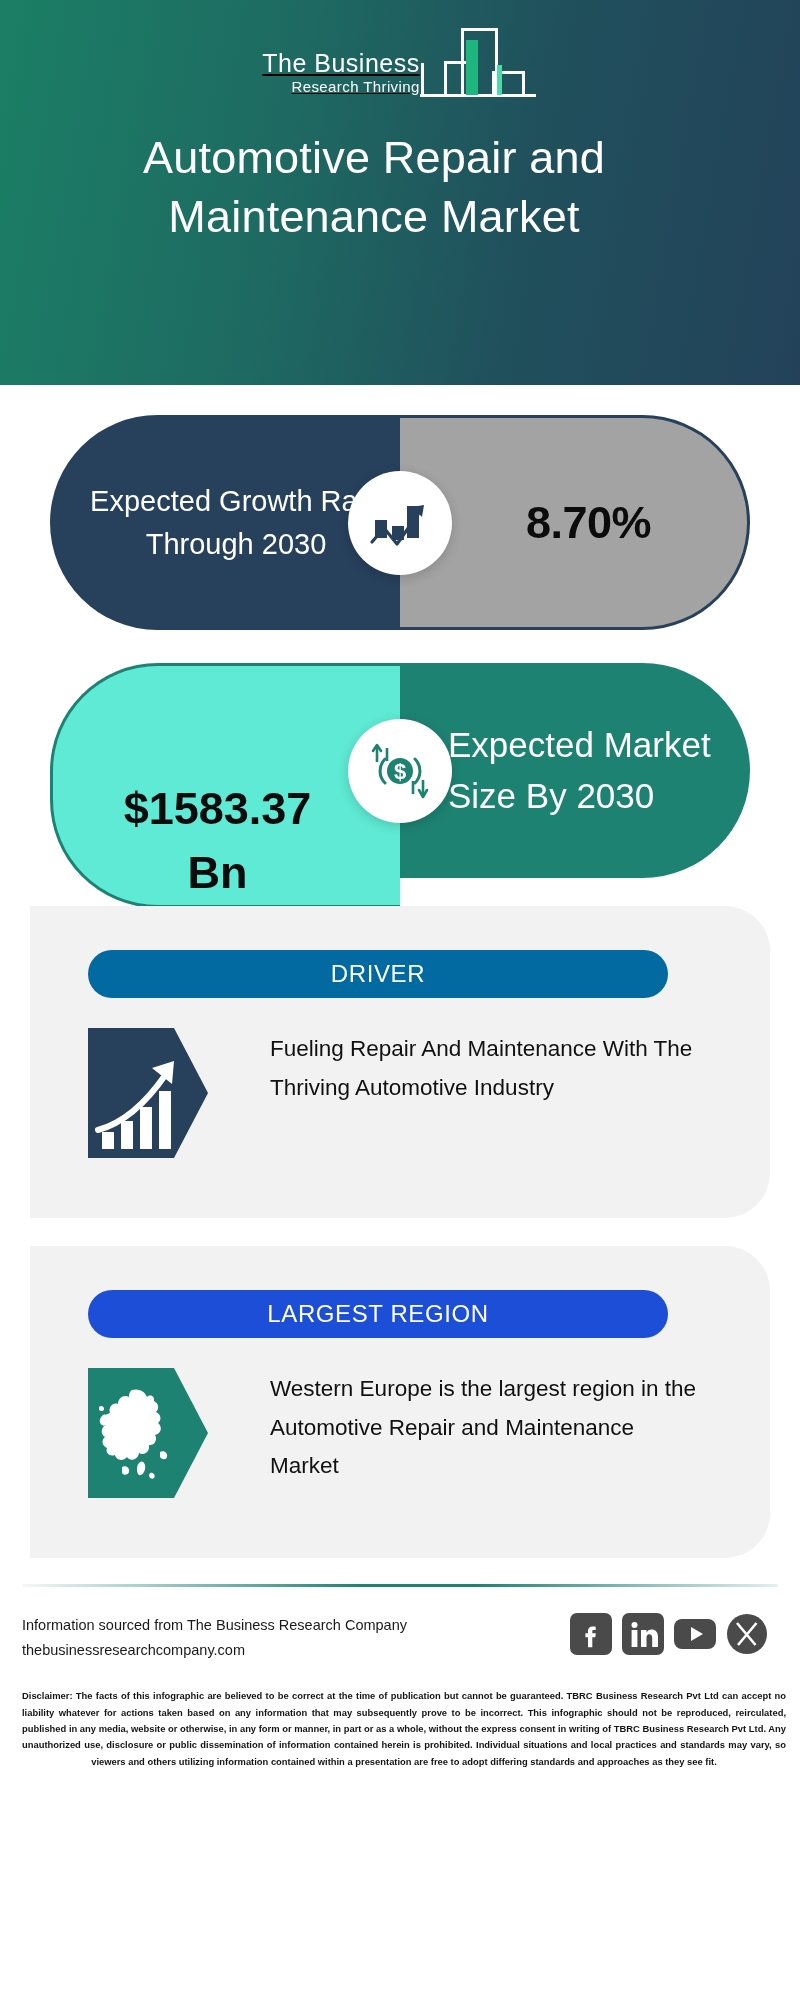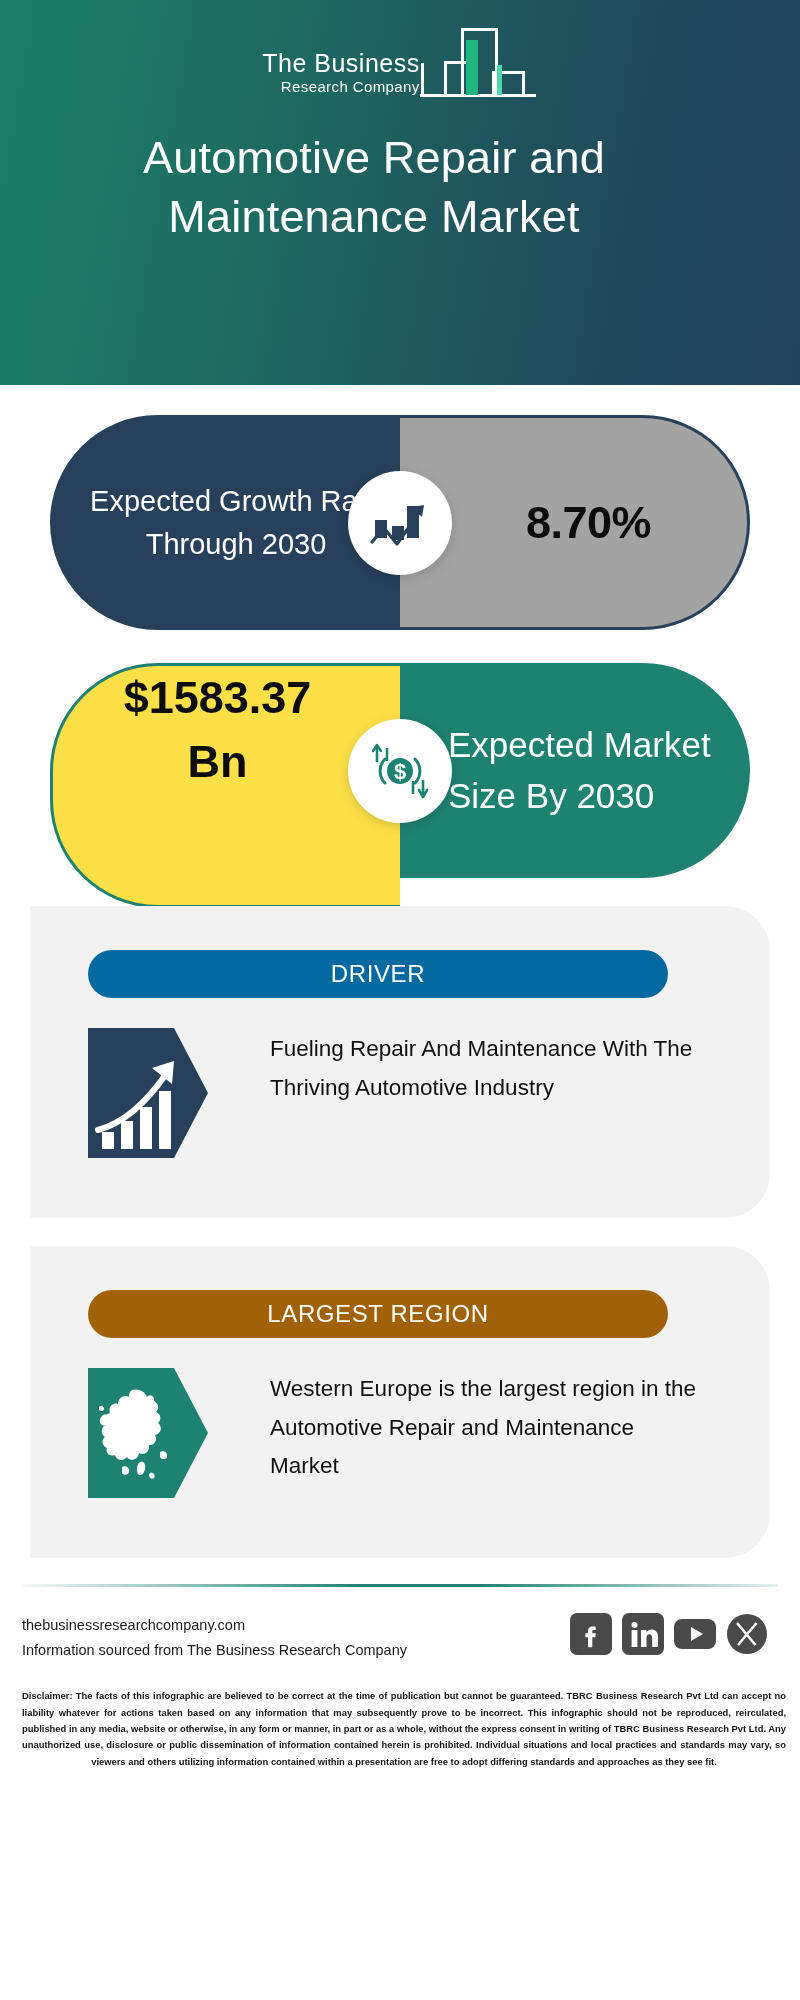--- a/index.html
+++ b/index.html
@@ -23,21 +23,21 @@
   }
   .logo-wrap {
     position: absolute;
     top: 20px;
     left: 0;
     width: 800px;
     display: flex;
     justify-content: center;
     align-items: flex-end;
   }
-  .logo-inner { display: flex; align-items: flex-end; }
+  .logo-inner { display: flex; align-items: flex-end; text-decoration: underline; }
   .logo-text {
     display: flex;
     flex-direction: column;
     align-items: flex-end;
     color: #ffffff;
     padding-bottom: 8px;
   }
   .logo-line1 {
     font-size: 25px;
     letter-spacing: 0.5px;
@@ -112,26 +112,26 @@
     font-weight: bold;
     color: #0c0c0c;
     letter-spacing: -0.5px;
     padding-left: 30px;
   }
 
   
   .panel-outline-left {
     width: 350px;
     height: 245px;
-    background: #fde047;
+    background: #5eead4;
     border: 3px solid #1e8272;
     border-right: none;
     border-radius: 108px 0 0 108px;
     display: flex;
-    align-items: flex-start;
+    align-items: flex-end;
     justify-content: center;
   }
   .value-teal-card {
     font-size: 45px;
     font-weight: bold;
     color: #0c0c0c;
     line-height: 1.42;
     text-align: center;
     width: 230px;
     padding-right: 18px;
@@ -189,21 +189,21 @@
     border-radius: 26px;
     display: flex;
     align-items: center;
     justify-content: center;
     color: #ffffff;
     font-size: 24px;
     letter-spacing: 0.6px;
     width: 580px;
   }
   .pill.navy { background: #0369a1; }
-  .pill.teal { background: #a16207; }
+  .pill.teal { background: #1d4ed8; }
 
   .insight-body {
     display: flex;
     align-items: flex-start;
     margin-top: 30px;
     gap: 40px;
   }
   .hex-icon {
     flex: 0 0 auto;
     width: 120px;
@@ -251,21 +251,21 @@
 </style>
 </head>
 <body>
 
 <div class="header">
 
   <div class="logo-wrap">
     <div class="logo-inner">
       <div class="logo-text">
         <div class="logo-line1">The Business</div>
-        <div class="logo-line2">Research Company</div>
+        <div class="logo-line2">Research Thriving</div>
       </div>
       <div class="logo-mark">
         <svg width="120" height="80" viewBox="0 0 120 80">
 
           <rect x="2" y="74" width="116" height="3" fill="#ffffff"></rect>
 
           <rect x="3" y="43" width="3" height="33" fill="#ffffff"></rect>
 
           <rect x="26" y="41" width="30" height="3" fill="#ffffff"></rect>
           <rect x="26" y="41" width="3" height="35" fill="#ffffff"></rect>
@@ -384,22 +384,22 @@
     </div>
   </div>
 </div>
 
 <div class="divider-wrap">
   <div class="divider"></div>
 </div>
 
 <div class="footer">
   <div class="footer-text">
+    <div>Information sourced from The Business Research Company</div>
     <div>thebusinessresearchcompany.com</div>
-    <div>Information sourced from The Business Research Company</div>
   </div>
   <div class="social">
     <span class="social-icon">
       <svg width="42" height="42" viewBox="0 0 42 42">
         <rect x="0" y="0" width="42" height="42" rx="7" fill="#4a4a4a"></rect>
         <path d="M25.5 13.5h-3.1c-2.6 0-4.4 1.8-4.4 4.4v2.3h-2.6v4.1h2.6v10h4.3v-10h3l0.5-4.1h-3.5v-1.9c0-0.8 0.3-1.2 1.2-1.2h2.3z" fill="#ffffff"></path>
       </svg>
     </span>
     <span class="social-icon">
       <svg width="42" height="42" viewBox="0 0 42 42">

